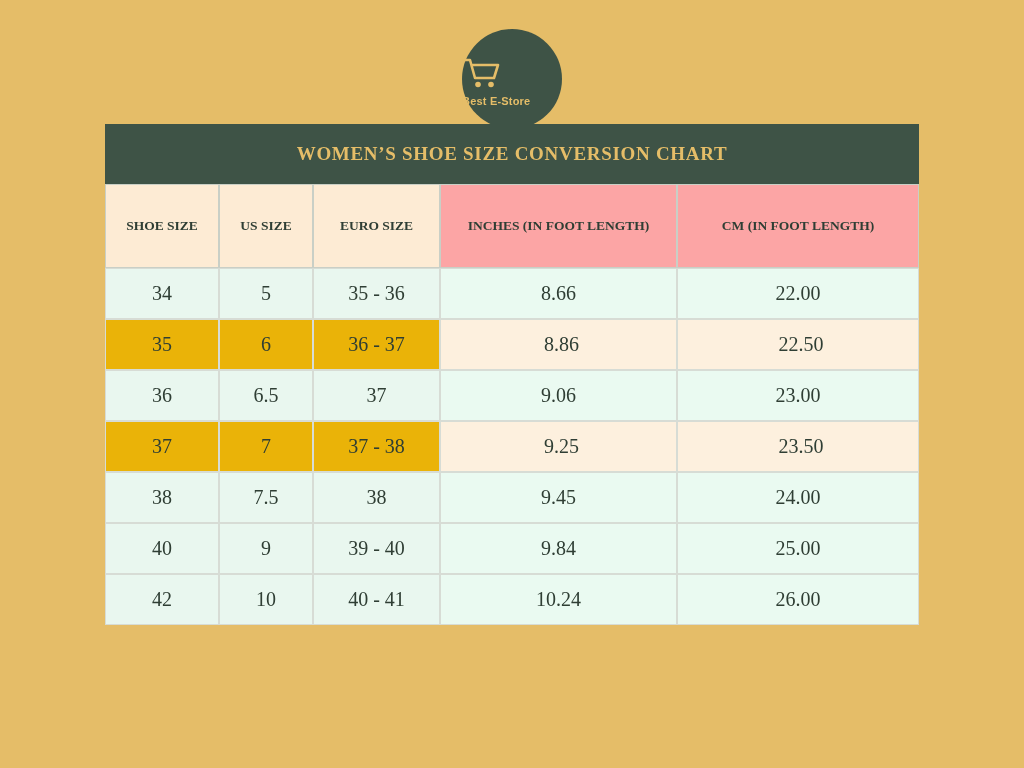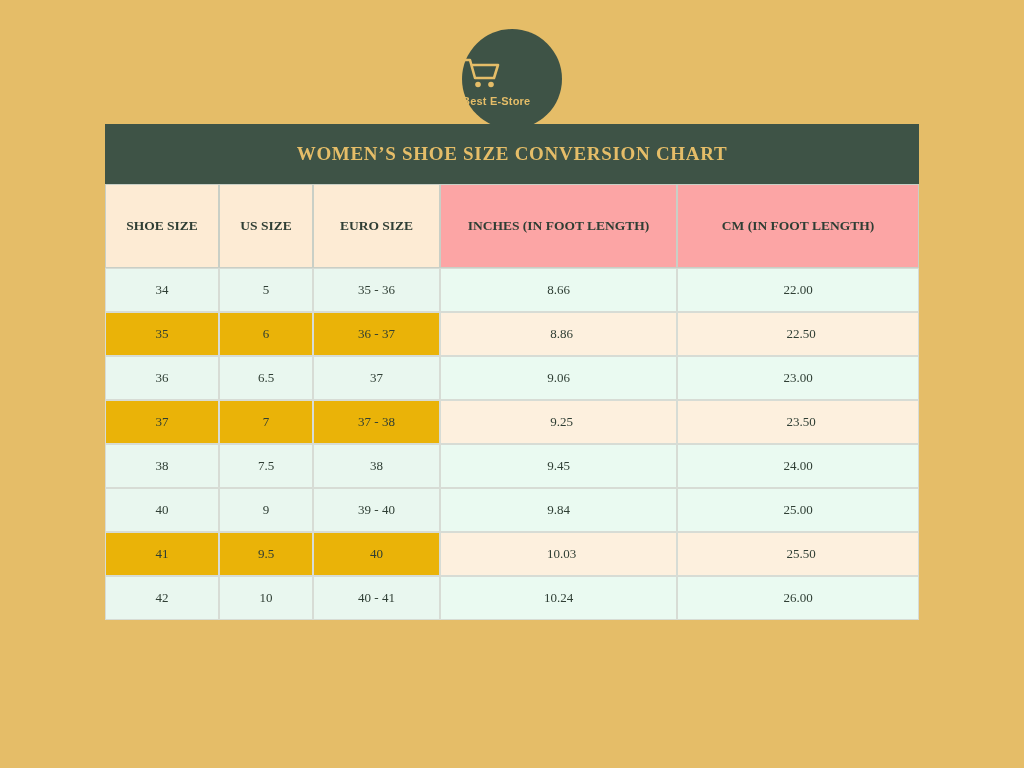--- a/index.html
+++ b/index.html
@@ -80,21 +80,21 @@
     text-align: center;
     padding: 32px 8px;
     border: 1px solid #c9cfc6;
     vertical-align: middle;
     line-height: 1.35;
   }
   thead.head-row th.tint-a { background: #fdebd4; }
   thead.head-row th.tint-b { background: #fca5a5; }
 
   tbody td {
-    font-size: 13px;
+    font-size: 20px;
     color: #2f3e34;
     text-align: center;
     padding: 13px 6px;
     border: 1px solid #d7dcd5;
   }
   tr.row-even td.c-size  { background: #e9f7ef; }
   tr.row-even td.c-other { background: #eafaf1; }
   tr.row-odd  td.c-size  { background: #eab308; }
   tr.row-odd  td.c-other { background: #fdf0de; padding-left: 12px; }
 
@@ -179,27 +179,20 @@
           <td class="c-other">9.45</td>
           <td class="c-other">24.00</td>
         </tr>
         <tr class="row-even">
           <td class="c-size">40</td>
           <td class="c-size">9</td>
           <td class="c-size">39 - 40</td>
           <td class="c-other">9.84</td>
           <td class="c-other">25.00</td>
         </tr>
-        <tr class="row-odd">
-          <td class="c-size">41</td>
-          <td class="c-size">9.5</td>
-          <td class="c-size">40</td>
-          <td class="c-other">10.03</td>
-          <td class="c-other">25.50</td>
-        </tr>
         <tr class="row-even">
           <td class="c-size">42</td>
           <td class="c-size">10</td>
           <td class="c-size">40 - 41</td>
           <td class="c-other">10.24</td>
           <td class="c-other">26.00</td>
         </tr>
       </tbody>
     </table>
   </div>

